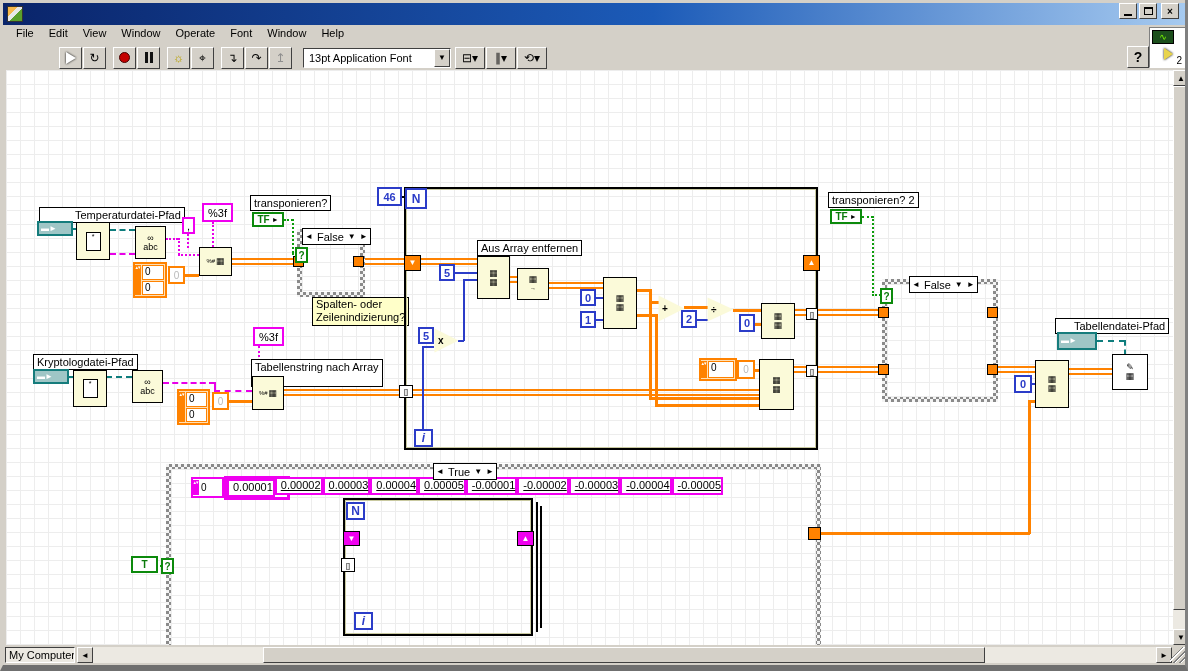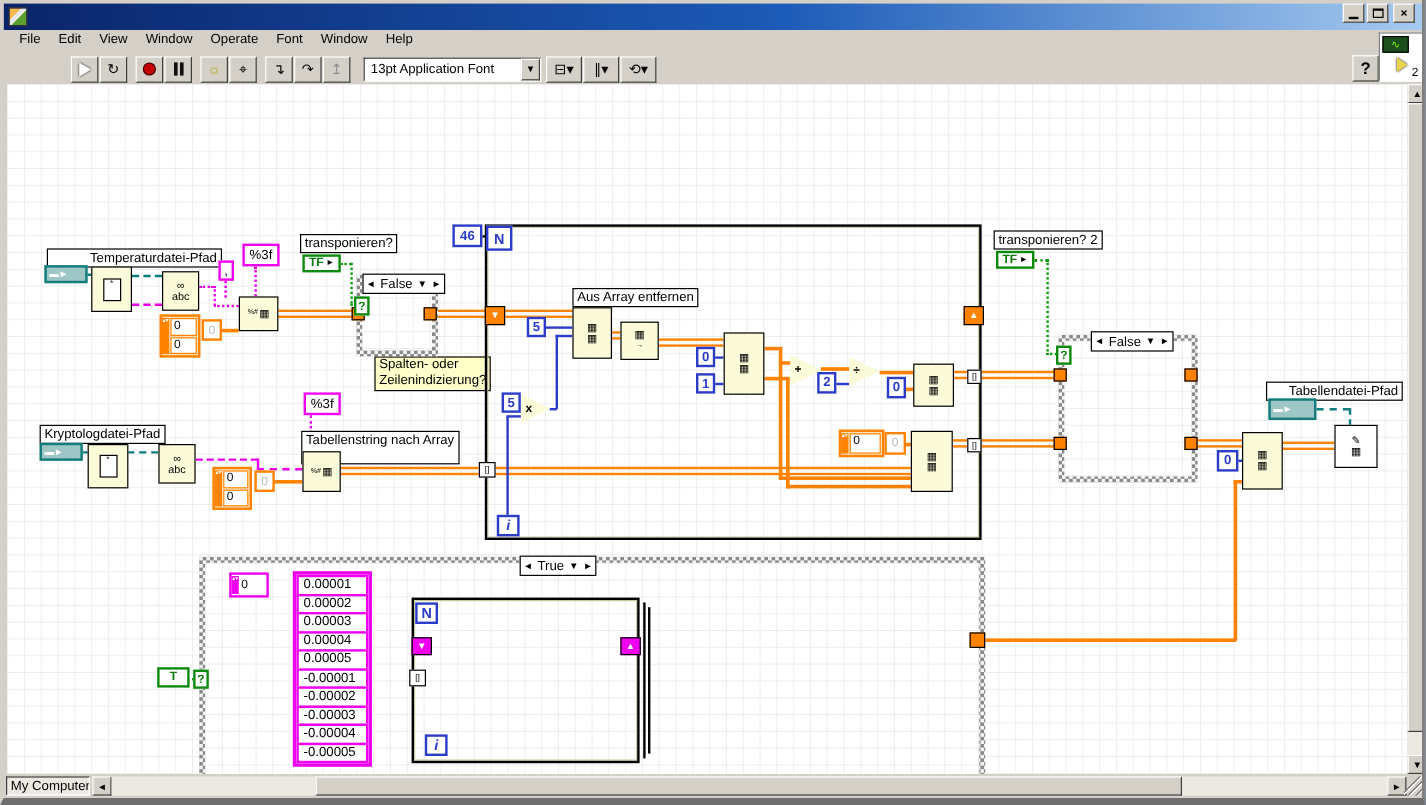--- a/index.html
+++ b/index.html
@@ -84,23 +84,23 @@
   .forloop{border:2px solid #000;box-shadow:inset 0 0 0 1px #c9c9a0;z-index:1;}
   .term{background:#fff;border:2px solid #2b3cc8;color:#2b3cc8;font-weight:bold;font-size:12px;
      display:flex;align-items:center;justify-content:center;z-index:4;}
   .sr{background:#ff8200;border:1px solid #000;color:#fff;font-size:8px;line-height:8px;display:flex;align-items:center;justify-content:center;z-index:4;}
   .srp{background:#f000f0;border:1px solid #000;color:#fff;font-size:8px;display:flex;align-items:center;justify-content:center;z-index:4;}
   .tun{background:#ff8200;border:1px solid #000;z-index:4;}
   .tunai{background:#fff;border:1px solid #000;font-size:7px;color:#000;display:flex;align-items:center;justify-content:center;z-index:4;}
   .tri{background:#fbfad9;clip-path:polygon(2% 2%,98% 50%,2% 98%);display:flex;align-items:center;
      font-size:10px;font-weight:bold;padding-left:4px;filter:drop-shadow(0 0 1px #000);z-index:3;}
   .page{width:15px;height:19px;background:#fff;border:1px solid #000;position:relative;font-size:7px;text-align:center;line-height:8px;}
-  .arraybox{border:3px solid #f000f0;background:#fff;padding:0;display:flex;flex-direction:column;z-index:3;margin-left:20px;}
+  .arraybox{border:3px solid #f000f0;background:#fff;padding:0;display:flex;flex-direction:row;z-index:3;}
   .arow{height:17.5px;border:2px solid #f000f0;margin:0 0 0 0;font-size:11px;line-height:13px;color:#000;background:#fff;padding-left:4px;}
-  .arow + .arow{margin-top:-2px;}
+  .arow + .arow{margin-top:-2px;text-decoration:underline;}
   .pidx{border:2px solid #f000f0;background:#fff;display:flex;align-items:center;padding-left:8px;font-size:10px;position:relative;z-index:3;}
   .pidx .updn{background:#f000f0;}
   .stack{border-right:2px solid #000;z-index:1;}
   
   .sb{background:#ece9e2;}
   .sbtn{background:#D4D0C8;border:1px solid;border-color:#fff #404040 #404040 #fff;display:flex;align-items:center;justify-content:center;font-size:8px;color:#000;}
   .thumb{background:#D4D0C8;border:1px solid;border-color:#fff #404040 #404040 #fff;}
   #statusbar{position:absolute;left:0;top:645px;width:1182px;height:20px;background:#D4D0C8;}
   #ctxbox{position:absolute;left:2px;top:2px;width:70px;height:16px;background:#ece9e2;border:1px solid;border-color:#404040 #fff #fff #404040;font-size:11px;line-height:14px;padding-left:3px;overflow:hidden;white-space:nowrap;}
   #grip{position:absolute;right:0;top:2px;width:15px;height:16px;background:linear-gradient(135deg,transparent 0 40%,#808080 40% 45%,#fff 45% 50%,transparent 50% 60%,#808080 60% 65%,#fff 65% 70%,transparent 70% 80%,#808080 80% 85%,#fff 85% 90%,transparent 90%);}

